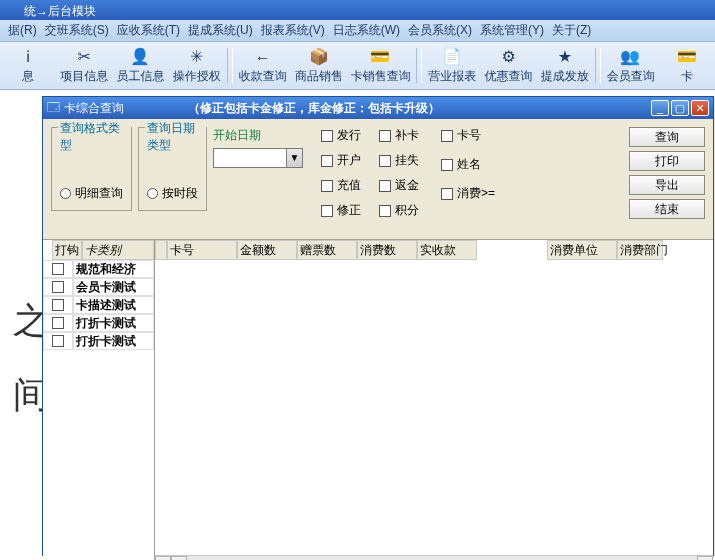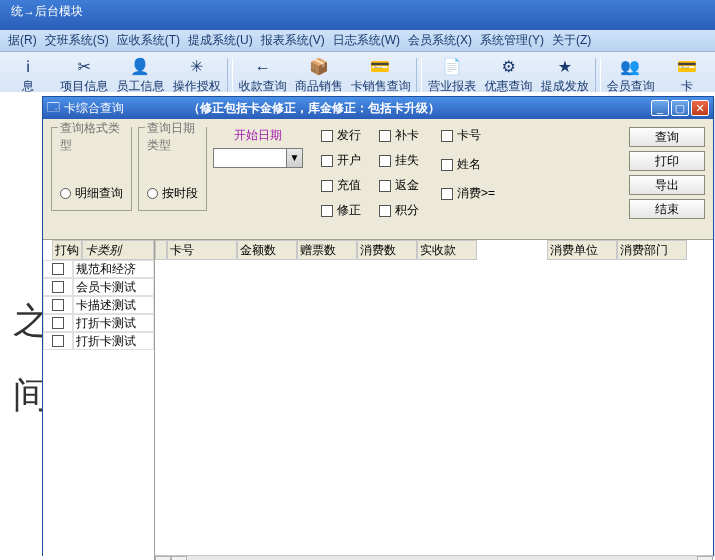--- a/index.html
+++ b/index.html
@@ -1,18 +1,18 @@
 <!DOCTYPE html>
 <html><head>
 <meta charset="utf-8">
 <style>
 * { box-sizing: border-box; margin: 0; padding: 0; font-family: "Microsoft YaHei", SimSun, sans-serif; font-size: 12px; }
 body { width: 715px; height: 560px; background: #fff; overflow: hidden; position: relative; }
 
-.titlebar { height: 30px; background: linear-gradient(#3e7dd6, #2a5db8); color: #fff; line-height: 22px; padding-left: 11px; }
+.titlebar { height: 20px; background: linear-gradient(#3e7dd6, #2a5db8); color: #fff; line-height: 22px; padding-left: 24px; }
 .menubar { height: 22px; background: linear-gradient(#cfe2f9, #b9d3f0); border-bottom: 1px solid #9ab6da; display: flex; gap: 8px; padding: 0 8px; align-items: center; color: #1a3a6e; }
 .menubar span { cursor: default; }
 
 .toolbar { height: 48px; background: linear-gradient(#e8f0fb, #d4e3f6); border-bottom: 1px solid #9ab6da; display: flex; align-items: stretch; }
 .tool { display: flex; flex-direction: column; align-items: center; justify-content: center; padding: 2px 6px; gap: 2px; color: #1a3a6e; min-width: 56px; }
 .tool .ic { width: 20px; height: 20px; display: flex; align-items: center; justify-content: center; font-size: 16px; }
 .tool .tl { font-size: 12px; white-space: nowrap; }
 .sep { width: 6px; border-left: 1px solid #a5bedc; border-right: 1px solid #fff; margin: 6px 2px; }
 
 .bgarea { position: absolute; left: 0; top: 92px; right: 0; bottom: 0; background: #fff; }
@@ -21,28 +21,28 @@
 .childwin { position: absolute; left: 42px; top: 96px; width: 672px; height: 460px; border: 1px solid #1c4f9e; background: #ece9d8; box-shadow: 2px 2px 0 rgba(0,0,0,.1); }
 .cw-title { height: 22px; background: linear-gradient(#4a90e8, #2a5db8); display: flex; align-items: center; color: #fff; padding: 0 4px; gap: 4px; }
 .cw-title .cap { display: flex; gap: 4px; align-items: center; flex: 1; }
 .cw-title .sub { font-weight: bold; margin-left: 60px; }
 .winbtns { display: flex; gap: 2px; }
 .winbtn { width: 18px; height: 16px; border: 1px solid #fff; background: linear-gradient(#6ea8ee,#3a72c2); color: #fff; font-size: 11px; text-align: center; line-height: 14px; border-radius: 2px; cursor: default; }
 .winbtn.close { background: linear-gradient(#e86a4a,#c23a1c); }
 
 .qpanel { display: flex; align-items: flex-start; padding: 8px 8px 4px 8px; gap: 6px; height: 120px; }
 .fieldset { border: 1px solid #a0a094; padding: 10px 8px 8px; position: relative; }
-.fieldset .lg { position: absolute; top: -8px; left: 6px; background: #ece9d8; color: #737373; padding: 0 2px; }
+.fieldset .lg { position: absolute; top: -8px; left: 6px; background: #ece9d8; color: #0369a1; padding: 0 2px; }
 .radio-col { display: flex; flex-direction: column; gap: 30px; }
 .radio-row { display: flex; align-items: center; gap: 4px; white-space: nowrap; }
 .rdot { width: 11px; height: 11px; border: 1px solid #555; border-radius: 50%; display: inline-flex; align-items: center; justify-content: center; background: #fff; }
 .rdot.on::after { content: ""; width: 5px; height: 5px; background: #2a7a2a; border-radius: 50%; }
 
 .datecol { display: flex; flex-direction: column; gap: 4px; }
-.datecol .lbl { color: #a21caf; text-align: center; }
+.datecol .lbl { color: #15803d; }
 .combo { width: 90px; height: 20px; border: 1px solid #7a7a7a; background: #fff; display: flex; }
 .combo .cv { flex: 1; padding: 0 2px; }
 .combo .db { width: 16px; background: linear-gradient(#eaeaea,#cfcfcf); border-left: 1px solid #7a7a7a; text-align: center; line-height: 18px; font-size: 10px; }
 
 .checks { display: grid; grid-template-columns: auto auto; gap: 8px 18px; margin-left: 12px; }
 .check-row { display: flex; align-items: center; gap: 4px; white-space: nowrap; }
 .cbox { width: 12px; height: 12px; border: 1px solid #555; background: #fff; }
 
 .rtcol { display: flex; flex-direction: column; gap: 12px; margin-left: 16px; }
 
@@ -50,21 +50,21 @@
 .btn { width: 76px; height: 20px; background: linear-gradient(#fdfdfd,#e6e6e6); border: 1px solid #8a8a7a; text-align: center; line-height: 18px; cursor: default; }
 
 .grids { display: flex; height: 332px; border-top: 1px solid #a0a094; }
 .leftgrid { width: 112px; border-right: 1px solid #a0a094; background: #fff; display: flex; flex-direction: column; }
 .lg-head { display: flex; height: 20px; margin-left: 9px; }
 .lg-head .hc { border: 1px solid #c8c8c8; background: #ece9d8; padding: 0 2px; line-height: 18px; }
 .lg-head .hc.h1 { width: 30px; }
 .lg-head .hc.h2 { flex: 1; font-style: italic; }
 .lg-row { display: flex; height: 18px; }
 .lg-row .c1 { width: 30px; border: 1px solid #e0e0e0; display: flex; align-items: center; justify-content: center; }
-.lg-row .c2 { flex: 1; border: 1px solid #e0e0e0; padding: 0 2px; line-height: 16px; white-space: nowrap; overflow: hidden; }
+.lg-row .c2 { flex: 1; border: 1px solid #e0e0e0; padding: 0 2px; line-height: 16px; white-space: nowrap; overflow: hidden; font-weight: bold; }
 
 .maingrid { flex: 1; background: #fff; display: flex; flex-direction: column; overflow: hidden; }
 .mg-head { display: flex; height: 20px; }
 .mg-head .hc { border: 1px solid #c8c8c8; background: #ece9d8; padding: 0 2px; line-height: 18px; white-space: nowrap; }
 .mg-head .hc.sm { width: 12px; }
 .mg-body { flex: 1; background: #fff; }
 .mg-scroll { height: 16px; background: #e8e8e8; border-top: 1px solid #c8c8c8; display: flex; }
 .mg-scroll .sbtn { width: 16px; border: 1px solid #b0b0b0; background: linear-gradient(#f4f4f4,#d8d8d8); text-align: center; font-size: 10px; line-height: 14px; }
 .mg-scroll .spacer { flex: 1; }
 </style>
@@ -296,21 +296,21 @@
     <div class="maingrid">
       <div class="mg-head" id="mg-head">
         <div class="hc sm"></div>
       <div class="hc" style="width: 70px;">卡号</div>
           <div class="hc" style="width: 60px;">金额数</div>
           <div class="hc" style="width: 60px;">赠票数</div>
           <div class="hc" style="width: 60px;">消费数</div>
           <div class="hc" style="width: 60px;">实收款</div>
           <div class="hc" style="width: 70px; margin-top: 46px;">开户单位</div>
           <div class="hc" style="width: 70px;">消费单位</div>
-          <div class="hc" style="width: 70px;">消费部门</div>
+          <div class="hc" style="width: 46px;">消费部门</div>
         </div>
       <div class="mg-body"></div>
       <div class="mg-scroll">
         <div class="sbtn">◂</div>
         <div class="sbtn"></div>
         <div class="spacer"></div>
         <div class="sbtn">▸</div>
       </div>
     </div>
   </div>

